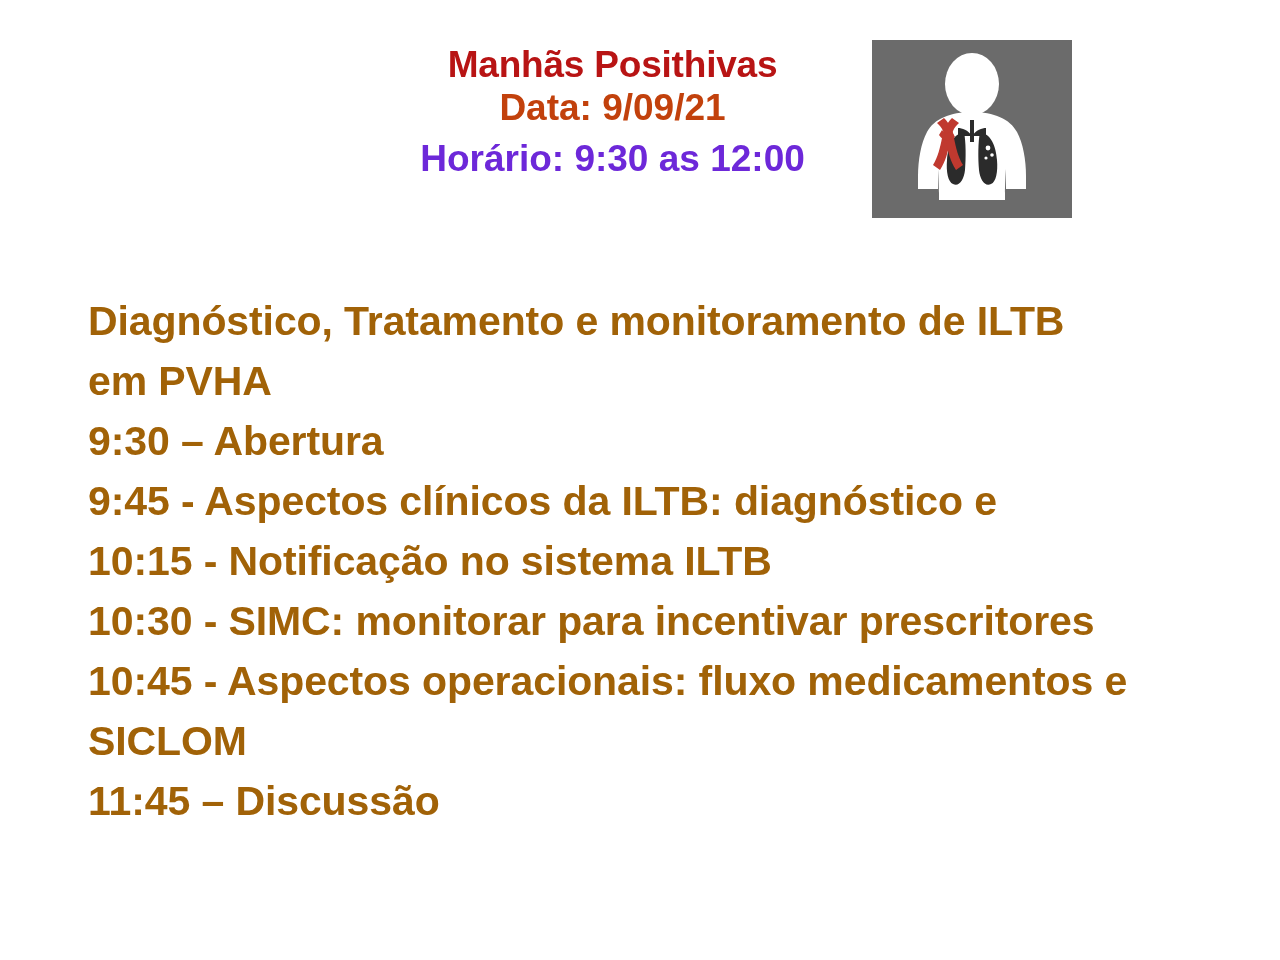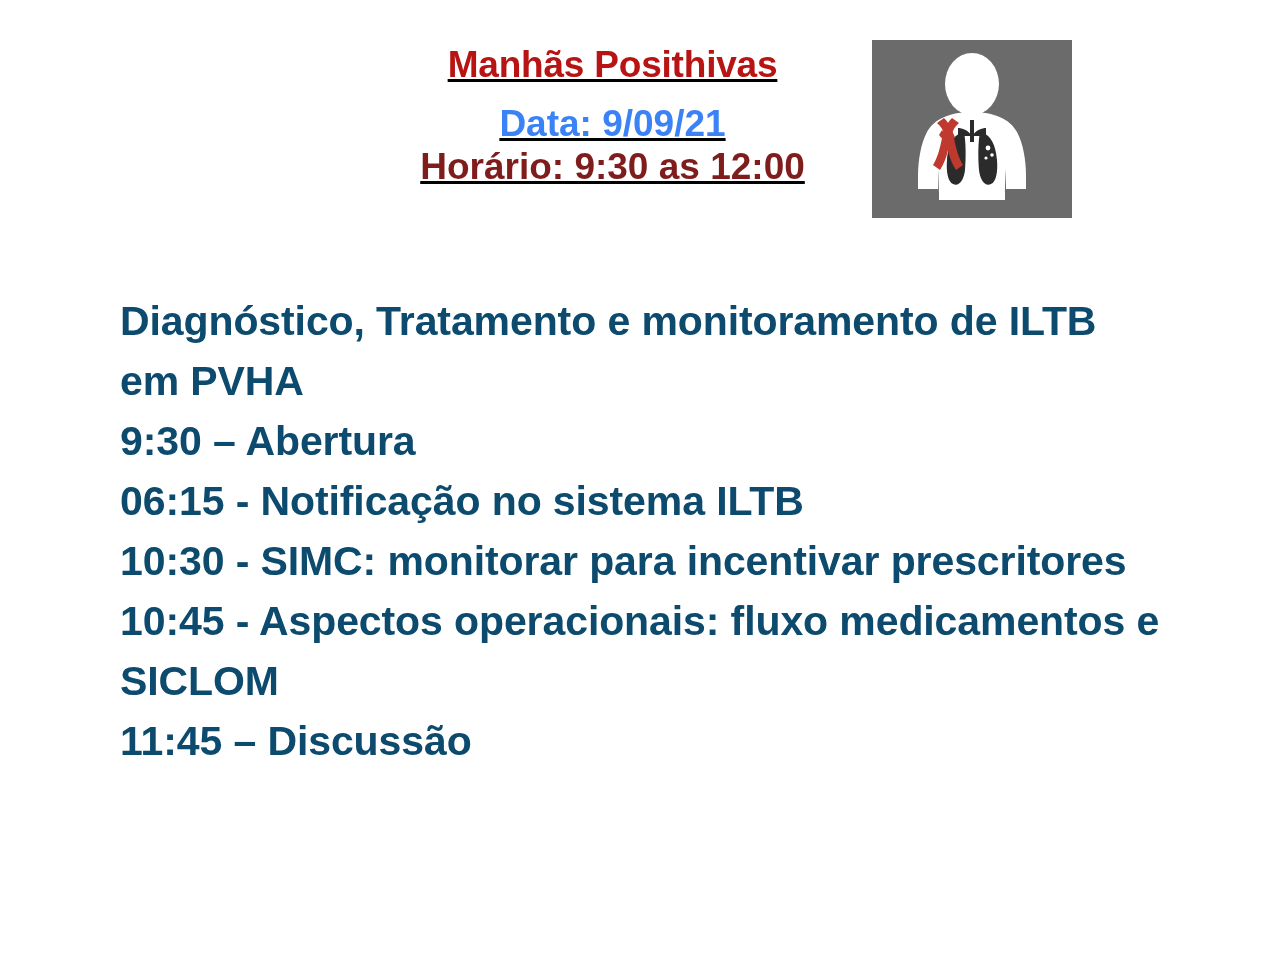--- a/index.html
+++ b/index.html
@@ -45,41 +45,40 @@
     height: 172px;
   }
 
   
   #header-text {
     position: absolute;
     left: 355px;
     top: 44px;
     width: 515px;
     text-align: center;
-    text-decoration: underline;
   }
   .hdr-line {
     font-weight: bold;
     line-height: 1.16;
     white-space: nowrap;
   }
   #hdr-title {
     color: #b81414;
     font-size: 37px;
     letter-spacing: -0.2px;
   }
   #hdr-date {
-    color: #3b82f6;
+    color: #c2410c;
     font-size: 37px;
-    margin-top: 16px;
+    margin-top: 0;
   }
   #hdr-time {
-    color: #7f1d1d;
+    color: #6d28d9;
     font-size: 37px;
-    margin-top: 0;
+    margin-top: 8px;
   }
 
   
   #icon-box {
     position: absolute;
     left: 872px;
     top: 40px;
     width: 200px;
     height: 178px;
     background: #6b6b6b;
@@ -91,27 +90,26 @@
   }
 
   
   #agenda {
     position: absolute;
     left: 88px;
     top: 291px;
     width: 1160px;
   }
   .agenda-line {
-    color: #0c4a6e;
+    color: #a16207;
     font-size: 41px;
     font-weight: bold;
     line-height: 60px;
     white-space: nowrap;
     letter-spacing: -0.1px;
-    margin-left: 32px;
   }
 </style>
 </head>
 <body>
 
 <div id="slide">
 
   <div id="header">
 
 
@@ -166,20 +164,21 @@
         </g>
       </svg>
     </div>
 
   </div>
 
   <div id="agenda">
     <div class="agenda-line">Diagnóstico, Tratamento e monitoramento de ILTB</div>
     <div class="agenda-line">em PVHA</div>
     <div class="agenda-line">9:30 – Abertura</div>
-    <div class="agenda-line">06:15 - Notificação no sistema ILTB</div>
+    <div class="agenda-line">9:45 - Aspectos clínicos da ILTB: diagnóstico e</div>
+    <div class="agenda-line">10:15 - Notificação no sistema ILTB</div>
     <div class="agenda-line">10:30 - SIMC: monitorar para incentivar prescritores</div>
     <div class="agenda-line">10:45 - Aspectos operacionais: fluxo medicamentos e</div>
     <div class="agenda-line">SICLOM</div>
     <div class="agenda-line">11:45 – Discussão</div>
   </div>
 
 </div>
 
 </body></html>

